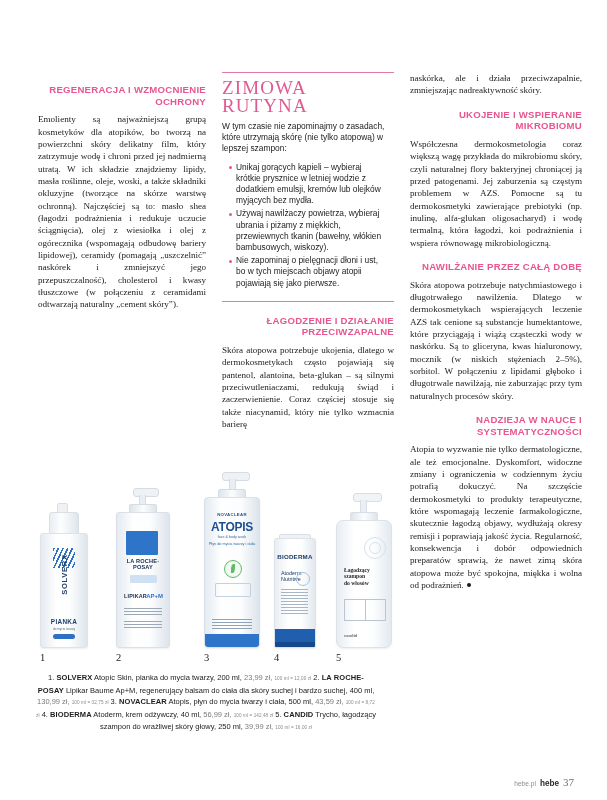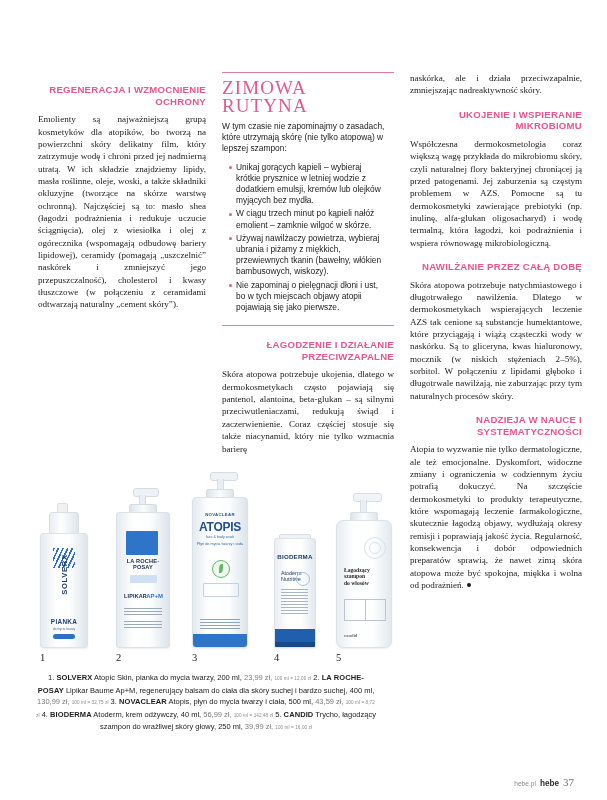--- a/index.html
+++ b/index.html
@@ -229,21 +229,21 @@
     position: absolute; top: 95px; left: 7px; width: 38px; height: 22px;
     background: repeating-linear-gradient(180deg,#9aa8b8 0 0.8px,transparent 0.8px 3.2px);
   }
   .p2 .apm {
     position: absolute; top: 80px; right: 6px;
     font-family: "Liberation Sans", sans-serif; font-size: 6px;
     font-weight: 700; color: #2e74c8;
   }
 
   
-  .p3 { left: 156px; width: 54px; height: 160px; }
+  .p3 { left: 168px; width: 54px; height: 160px; }
   .p3 .pump-head {
     position: absolute; top: -14px; left: 18px; width: 26px; height: 7px;
     background: #eef2f5; border: 0.8px solid #d5dce3; border-radius: 3px;
   }
   .p3 .pump-stem {
     position: absolute; top: -7px; left: 25px; width: 5px; height: 11px;
     background: #e8eef3; border-left: 0.8px solid #d5dce3; border-right: 0.8px solid #d5dce3;
   }
   .p3 .collar {
     position: absolute; top: 3px; left: 14px; width: 26px; height: 8px;
@@ -431,21 +431,20 @@
       <h2 class="sec">REGENERACJA I WZMOCNIENIE OCHRONY</h2>
       <p class="body">Emolienty są najważniejszą grupą kosmetyków dla atopików, bo tworzą na powierzchni skóry delikatny film, który zatrzymuje wodę i chroni przed jej nadmierną utratą. W ich składzie znajdziemy lipidy, masła roślinne, oleje, woski, a także składniki okluzyjne (tworzące na skórze warstwę ochronną). Najczęściej są to: masło shea (łagodzi podrażnienia i redukuje uczucie ściągnięcia), olej z wiesiołka i olej z ogórecznika (wspomagają odbudowę bariery lipidowej), ceramidy (pomagają „uszczelnić” naskórek i zmniejszyć jego przepuszczalność), cholesterol i kwasy tłuszczowe (w połączeniu z ceramidami odtwarzają naturalny „cement skóry”).</p>
     </div>
 
     <div class="col col-mid">
       <hr class="rule">
       <h1 class="serif-head">ZIMOWA RUTYNA</h1>
       <p class="lead">W tym czasie nie zapominajmy o zasadach, które utrzymają skórę (nie tylko atopową) w lepszej szampon:</p>
       <ul class="tips">
         <li>Unikaj gorących kąpieli – wybieraj krótkie prysznice w letniej wodzie z dodatkiem emulsji, kremów lub olejków myjących bez mydła.</li>
-        <li>W ciągu trzech minut po kąpieli nałóż emolient – zamknie wilgoć w skórze.</li>
         <li>Używaj nawilżaczy powietrza, wybieraj ubrania i piżamy z miękkich, przewiewnych tkanin (bawełny, włókien bambusowych, wiskozy).</li>
         <li>Nie zapominaj o pielęgnacji dłoni i ust, bo w tych miejscach objawy atopii pojawiają się jako pierwsze.</li>
       </ul>
       <hr class="rule gap-top">
       <h2 class="sec tight">ŁAGODZENIE I DZIAŁANIE PRZECIWZAPALNE</h2>
       <p class="body">Skóra atopowa potrzebuje ukojenia, dlatego w dermokosmetykach często pojawiają się pantenol, alantoina, beta-glukan – są silnymi przeciwutleniaczami, redukują świąd i zaczerwienienie. Coraz częściej stosuje się także niacynamid, który nie tylko wzmacnia barierę</p>
     </div>
 
     <div class="col col-right">
       <p class="body">naskórka, ale i działa przeciwzapalnie, zmniejszając nadreaktywność skóry.</p>

